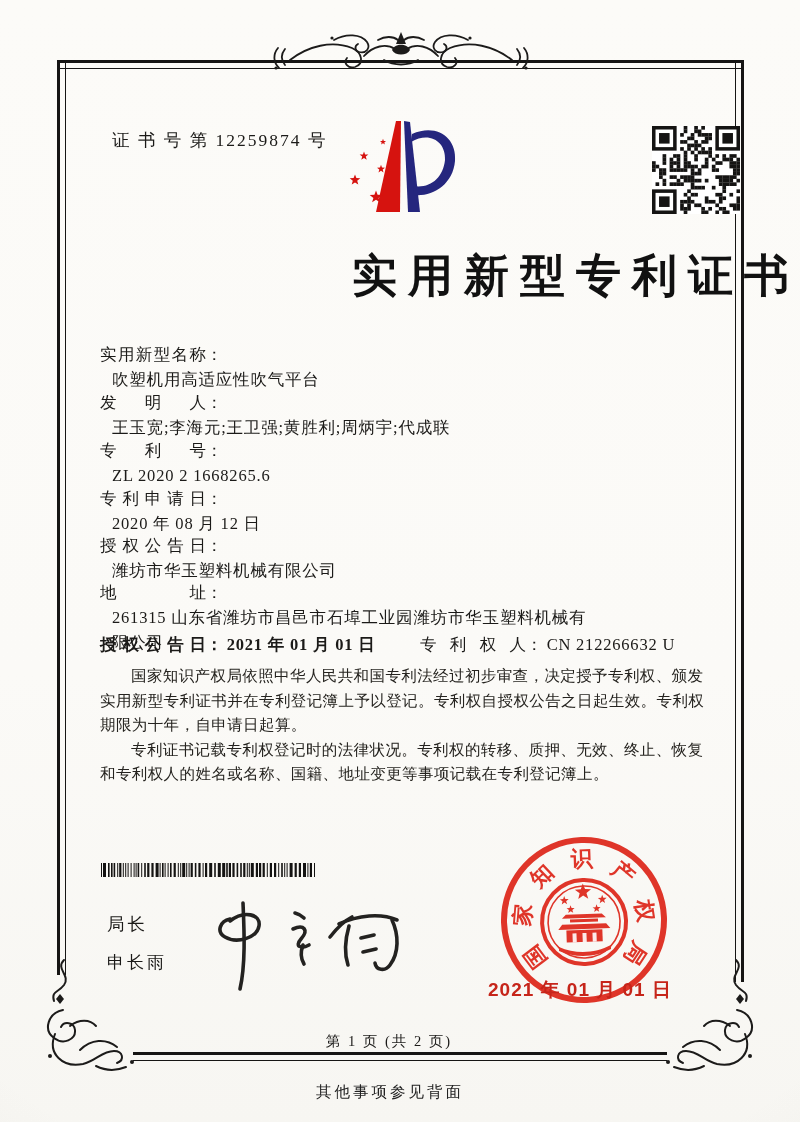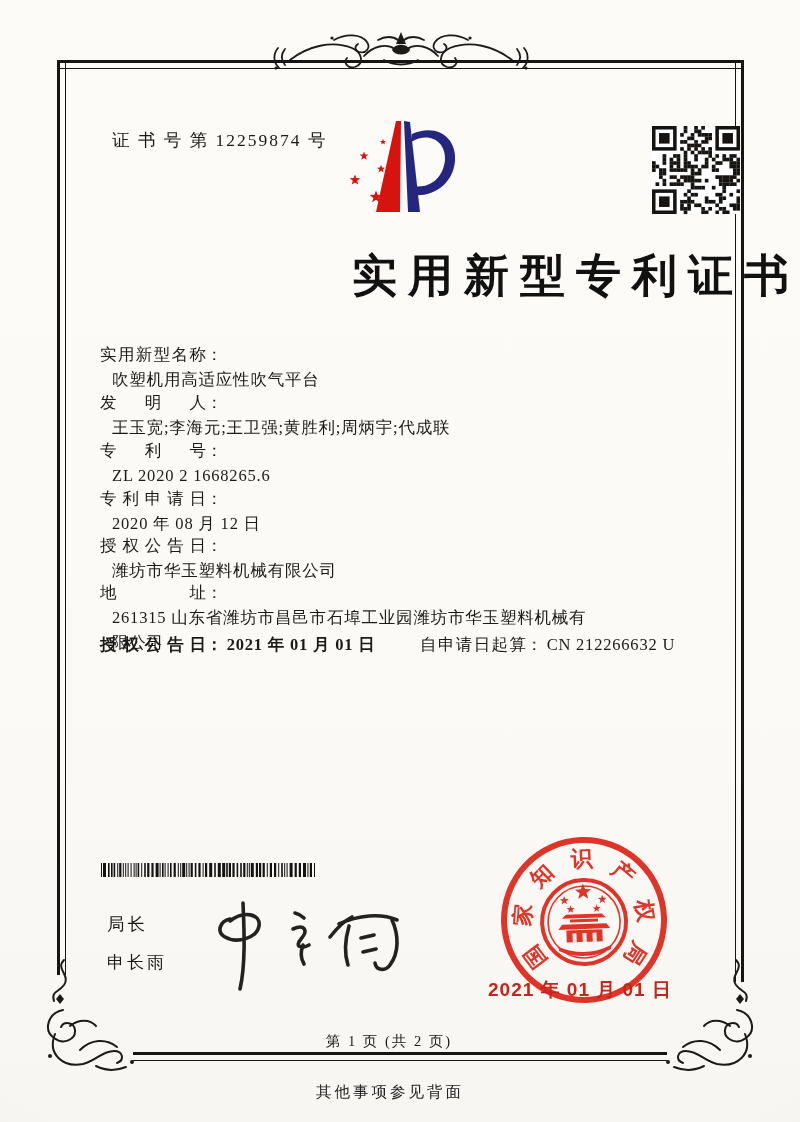--- a/index.html
+++ b/index.html
@@ -345,25 +345,29 @@
   <div class="row" style="top:580px;">
     <span class="flabel">地址</span><span class="fcolon">：</span><span class="fvalue">261315  山东省潍坊市昌邑市石埠工业园潍坊市华玉塑料机械有限公司</span>
   </div>
 
   <div class="row" style="top:632px;">
     <span class="grant-pair" style="left:0;font-weight:bold;">
       <span class="flabel">授权公告日</span><span class="fcolon">：</span>
       <span style="letter-spacing:0.8px;">2021 年 01 月 01 日</span>
     </span>
     <span class="grant-pair" style="left:320px;">
-      <span class="flabel">自申请日起算</span><span class="fcolon">：</span>
+      <span class="flabel">专利权人</span><span class="fcolon">：</span>
       <span style="letter-spacing:0.8px;text-align:right;">CN 212266632 U</span>
     </span>
   </div>
 
+  <div class="paras">
+    <p>国家知识产权局依照中华人民共和国专利法经过初步审查，决定授予专利权、颁发实用新型专利证书并在专利登记簿上予以登记。专利权自授权公告之日起生效。专利权期限为十年，自申请日起算。</p>
+    <p>专利证书记载专利权登记时的法律状况。专利权的转移、质押、无效、终止、恢复和专利权人的姓名或名称、国籍、地址变更等事项记载在专利登记簿上。</p>
+  </div>
 
   <svg class="abs" style="left:100px;top:862px;" width="220" height="16" viewBox="0 0 220 16">
     <g fill="#141312">
         <rect x="1" y="1" width="1" height="14"></rect>
         <rect x="3" y="1" width="3" height="14"></rect>
         <rect x="8" y="1" width="1.6" height="14"></rect>
         <rect x="11" y="1" width="1.6" height="14"></rect>
         <rect x="13.6" y="1" width="1.6" height="14"></rect>
         <rect x="17.2" y="1" width="1" height="14"></rect>
         <rect x="19.2" y="1" width="2.2" height="14"></rect>

